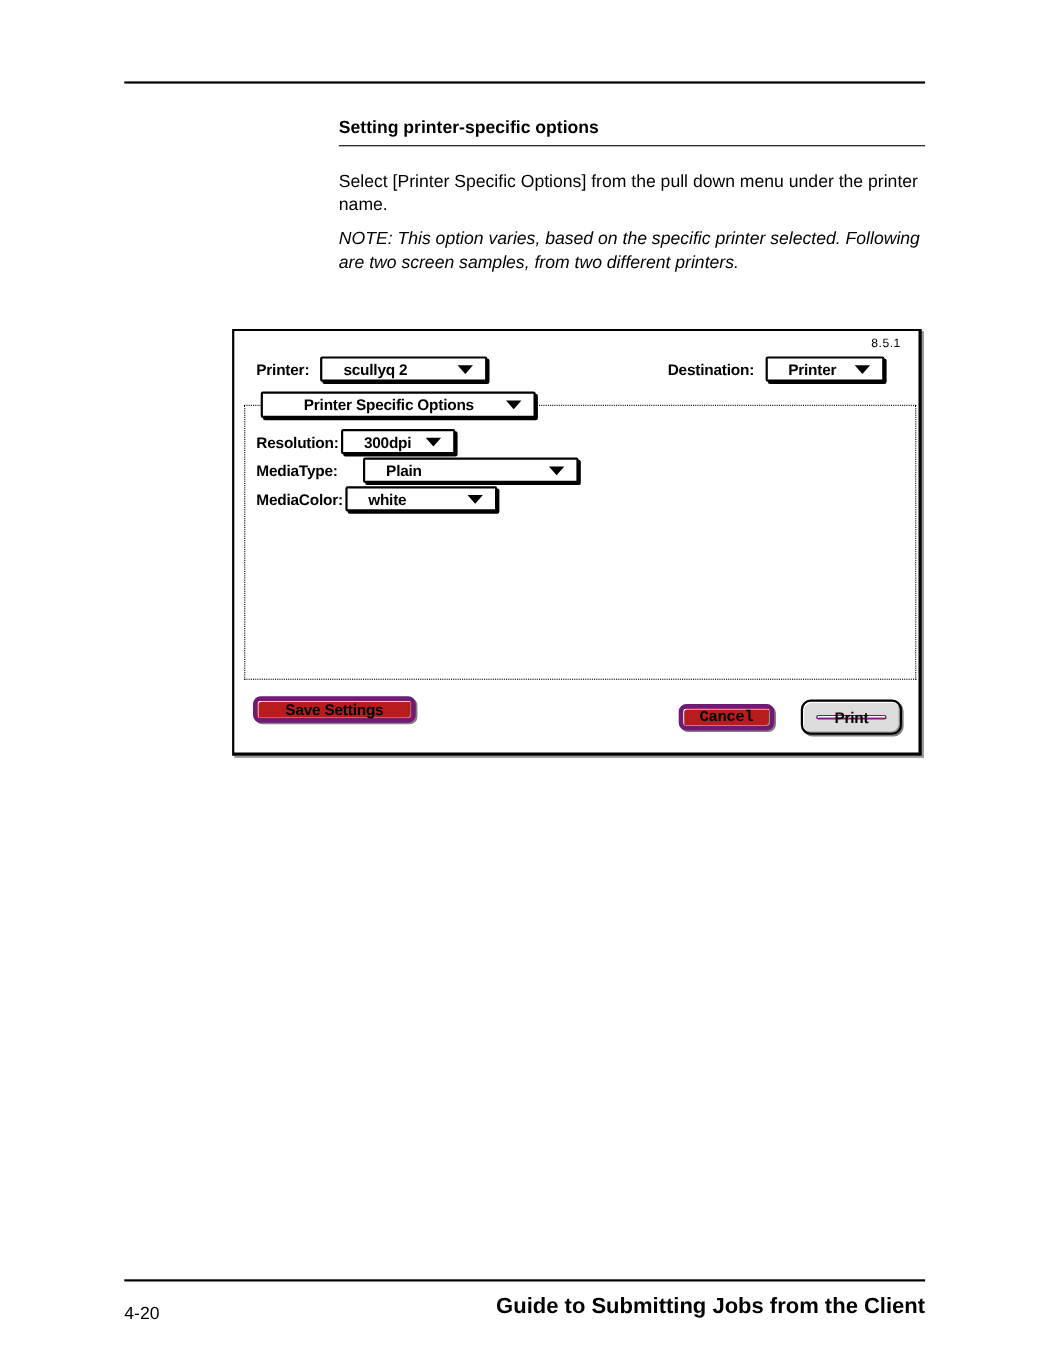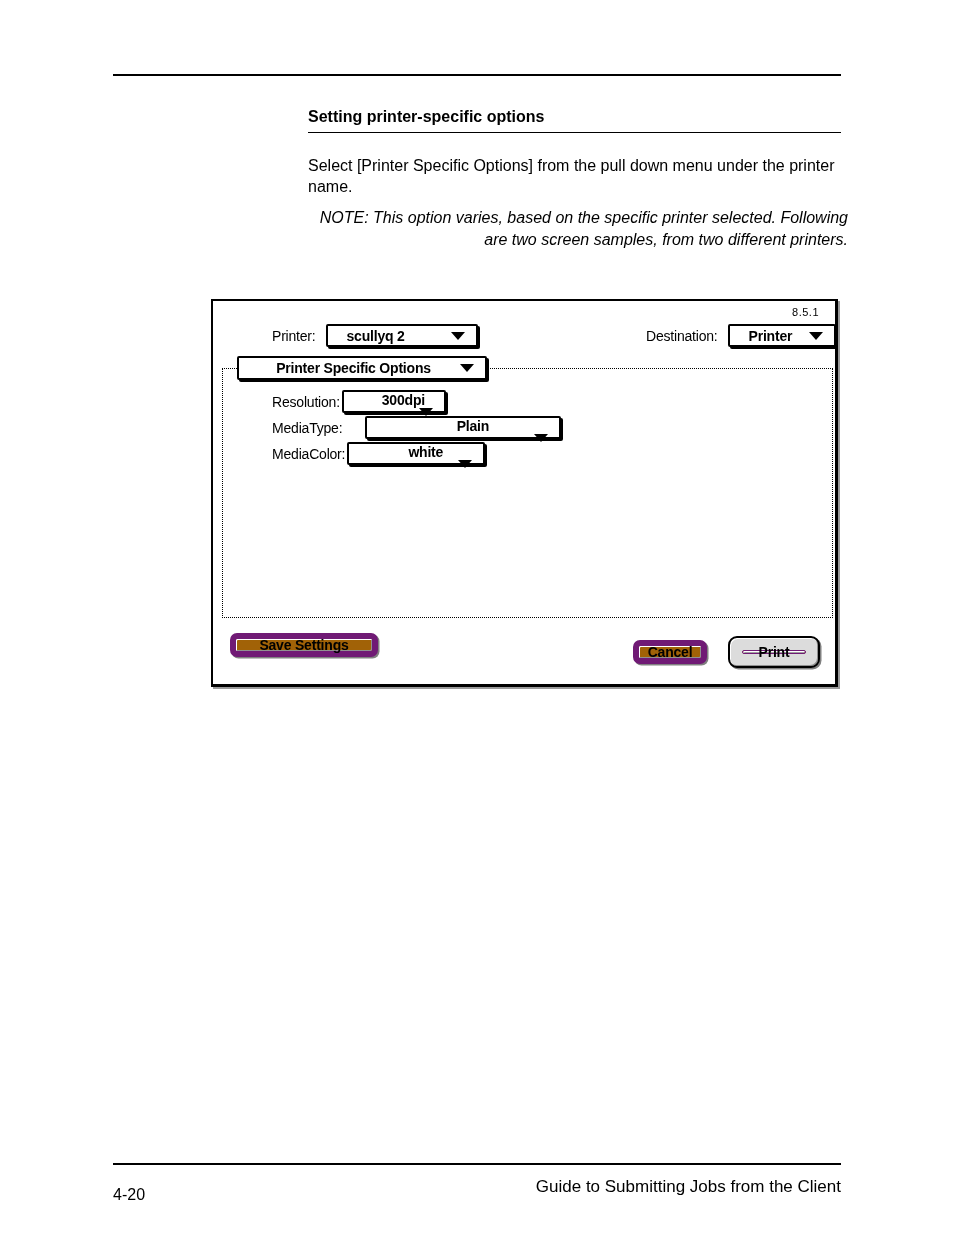--- a/index.html
+++ b/index.html
@@ -21,55 +21,55 @@
   }
   .header-rule {
     position: absolute; left: 113px; top: 74px;
     width: 728px; height: 2px; background: #000;
   }
   .footer-rule {
     position: absolute; left: 113px; top: 1163px;
     width: 728px; height: 2px; background: #000;
   }
   .footer-page-number { position: absolute; left: 113px; top: 1186px; font-size: 16px; }
-  .footer-title { position: absolute; right: 113px; top: 1177px; font-size: 17px; }
+  .footer-title { position: absolute; right: 113px; top: 1177px; font-size: 20px; font-weight: bold; }
 
   
   .section-heading {
     position: absolute; left: 308px; top: 108px;
     font-size: 16px; font-weight: bold;
   }
   .heading-rule {
     position: absolute; left: 308px; top: 132px;
     width: 533px; height: 1px; background: #000;
   }
   .body-paragraph {
     position: absolute; left: 308px; top: 155px; width: 537px;
     font-size: 16px; line-height: 21px;
   }
   .note-paragraph {
     position: absolute; left: 308px; top: 207px; width: 540px;
-    font-size: 16px; line-height: 22px; font-style: italic; text-align: right;
+    font-size: 16px; line-height: 22px; font-style: italic;
   }
 
   
   .dialog {
     position: absolute; left: 211px; top: 299px;
     width: 627px; height: 388px;
     background: #fff;
     border: 2px solid #000;
     border-right-width: 3px;
     border-bottom-width: 3px;
     box-shadow: 2px 2px 0 #9a9a9a;
   }
   .driver-version {
     position: absolute; top: 5px; right: 16px;
     font-size: 11px; letter-spacing: 0.5px;
   }
-  .mac-label { font-size: 14px; font-weight: normal; white-space: nowrap; letter-spacing: -0.2px; margin-left: 39px; }
+  .mac-label { font-size: 14px; font-weight: bold; white-space: nowrap; letter-spacing: -0.2px; }
 
   .pair-row { position: absolute; display: flex; align-items: center; gap: 10px; }
 
   .popup {
     display: flex; align-items: center;
     background: #fff;
     border: 2px solid #000;
     border-radius: 2px;
     box-shadow: 2px 2px 0 #000;
     font-size: 14px; font-weight: bold;
@@ -90,28 +90,28 @@
   .panel-selector .val { flex: 1; text-align: center; padding-left: 8px; }
 
   .group-box {
     position: absolute; left: 9px; top: 67px;
     width: 611px; height: 250px;
     border: 1px dotted #000;
     z-index: 1;
   }
 
   .opt-row { position: absolute; left: 20px; display: flex; align-items: center; z-index: 2; }
-  .opt-row .popup { margin-left: 2px; height: 23px; flex-direction: column; }
+  .opt-row .popup { margin-left: 2px; height: 23px; }
 
   
   .mac-btn {
     position: absolute;
     display: flex; align-items: center; justify-content: center;
-    background: #a16207;
-    border: 6px solid #701a75;
+    background: #b91c1c;
+    border: 4px solid #701a75;
     border-radius: 7px;
     box-shadow: inset 1px 1px 0 #ffffff, inset -1px -1px 0 #909090, 1.5px 1.5px 0 #808080;
     font-size: 14px; font-weight: bold; letter-spacing: -0.2px;
     cursor: default;
   }
   .default-ring {
     position: absolute;
     border: 2px solid #000;
     border-radius: 9px;
     background: #dcdcdc;
@@ -180,21 +180,21 @@
       <span class="mac-label">MediaColor:</span>
       <div class="popup" style="width:138px;">
         <span class="val">white</span>
         <span class="arrow"></span>
       </div>
     </div>
 
 
     <div class="mac-btn" style="left:17px; top:332px; width:148px; height:24px;">Save Settings</div>
 
-    <div class="mac-btn" style="left:420px; top:339px; width:74px; height:24px;">Cancel</div>
+    <div class="mac-btn" style="left:404px; top:339px; width:87px; height:24px;font-family:Liberation Mono, monospace;">Cancel</div>
 
     <div class="default-ring" style="left:515px; top:335px; width:92px; height:32px;">
       <div class="mac-btn">Print</div>
     </div>
 
   </div>
 
   <div class="footer-rule"></div>
   <div class="footer-page-number">4-20</div>
   <div class="footer-title">Guide to Submitting Jobs from the Client</div>

